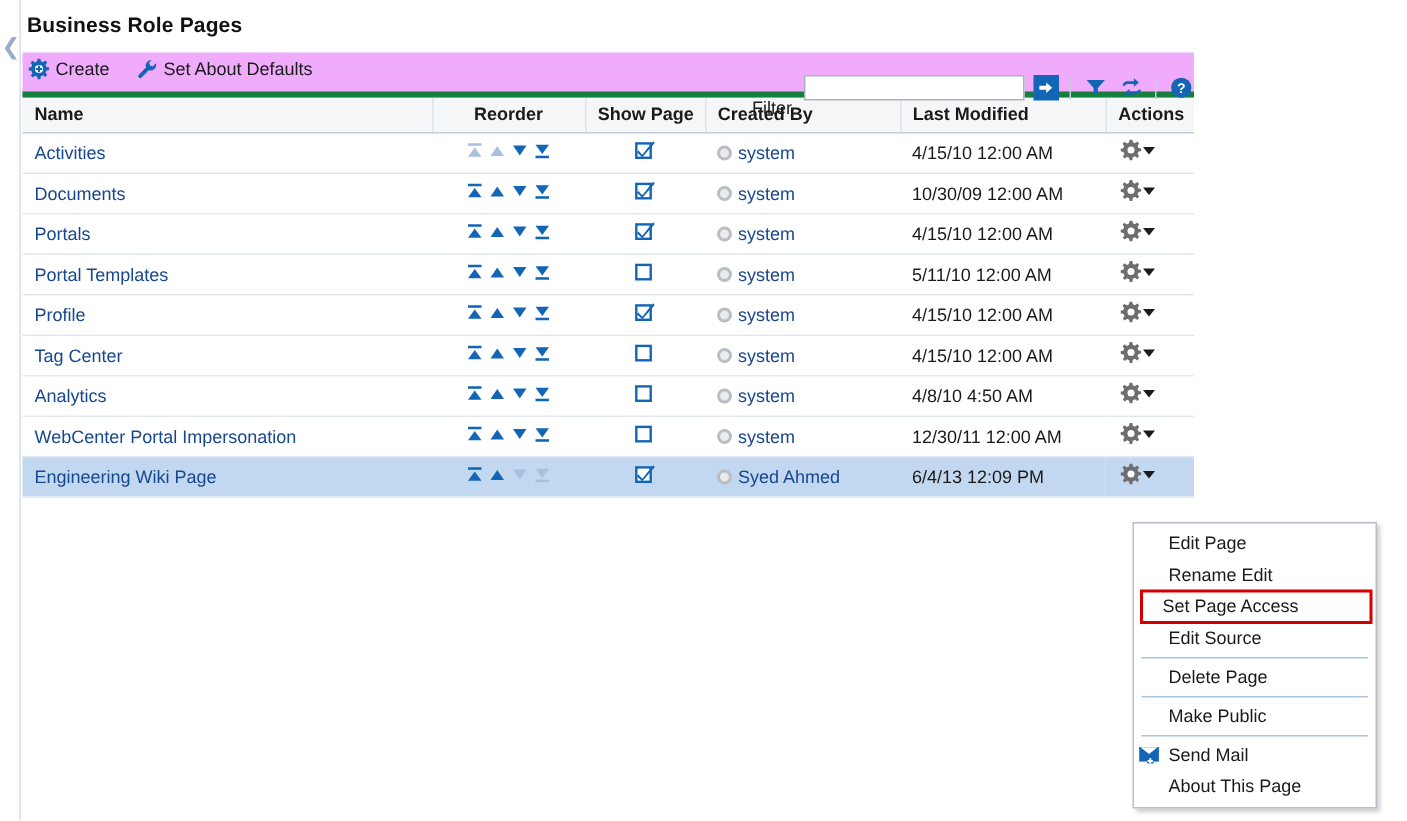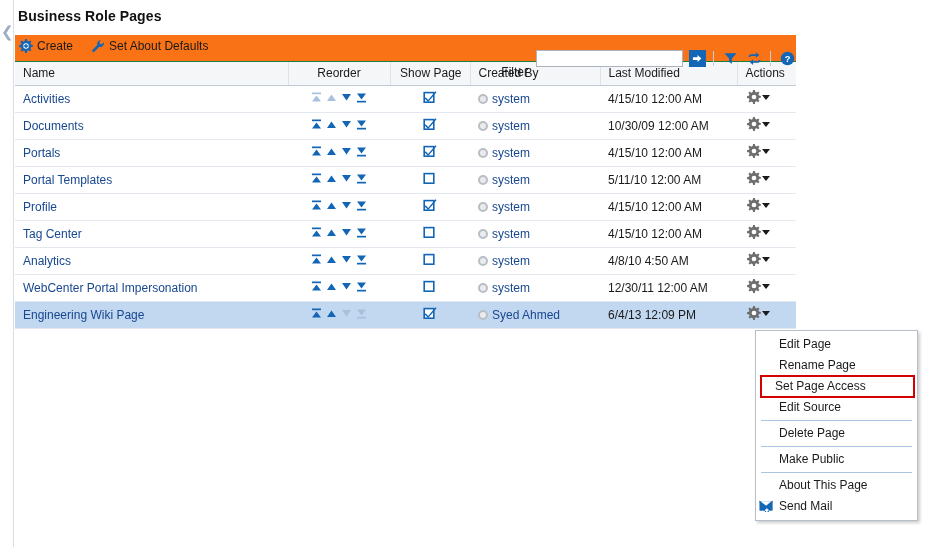--- a/index.html
+++ b/index.html
@@ -50,22 +50,22 @@
   #panel {
     position: absolute;
     left: 15px; top: 35px;
     width: 781px;
   }
 
   
   #toolbar {
     position: relative;
     height: 26px;
-    border-bottom: 1px solid #15803d;
-    background: #f97316;
+    border-bottom: 4px solid #15803d;
+    background: #f0abfc;
   }
   .tb-action {
     position: absolute;
     top: 4px;
     display: flex;
     align-items: center;
     gap: 4px;
     font-size: 12px;
     color: #1a1a1a;
     cursor: pointer;
@@ -119,21 +119,21 @@
   }
 
   
   table#grid {
     border-collapse: collapse;
     width: 781px;
     table-layout: fixed;
   }
   table#grid th {
     background: #f4f6f8;
-    font-weight: normal;
+    font-weight: bold;
     font-size: 12px;
     color: #1a1a1a;
     text-align: left;
     height: 23px;
     padding: 0 8px;
     border-bottom: 1px solid #c0ccd8;
     border-right: 1px solid #dce3ea;
     box-sizing: border-box;
     white-space: nowrap;
   }
@@ -198,21 +198,21 @@
     width: 0; height: 0;
     border-left: 4px solid transparent;
     border-right: 4px solid transparent;
     border-top: 5px solid #1b1b1b;
   }
 
   
   #context-menu {
     position: absolute;
     left: 755px;
-    top: 330px;
+    top: 348px;
     width: 163px;
     background: #ffffff;
     border: 1px solid #b6bec7;
     box-shadow: 2px 2px 3px rgba(0,0,0,0.20);
     padding: 3px 0 3px 0;
     box-sizing: border-box;
     z-index: 50;
   }
   .menu-item {
     position: relative;
@@ -675,29 +675,29 @@
               </svg>
               <span class="caret-down"></span>
             </span></td>
         </tr>
       </tbody>
   </table>
 </div>
 
 <div id="context-menu">
     <div class="menu-item"><span>Edit Page</span></div>
-    <div class="menu-item"><span>Rename Page</span></div>
+    <div class="menu-item"><span>Rename Edit</span></div>
     <div class="menu-item highlighted"><span>Set Page Access</span></div>
     <div class="menu-item"><span>Edit Source</span></div>
     <div class="menu-sep"></div>
     <div class="menu-item"><span>Delete Page</span></div>
     <div class="menu-sep"></div>
     <div class="menu-item"><span>Make Public</span></div>
     <div class="menu-sep"></div>
-    <div class="menu-item"><span>About This Page</span></div>
     <div class="menu-item"><span class="menu-icon"><svg viewBox="0 0 16 16" width="15" height="15">
           <rect x="0.5" y="2.5" width="14" height="10" fill="#1266b5"></rect>
           <path d="M0.5 2.5L7.5 8l7-5.5z" fill="#ffffff"></path>
           <path d="M0.5 2.5L7.5 8l7-5.5" fill="none" stroke="#1266b5" stroke-width="1.3"></path>
           <path d="M6.2 9.4h4.4v4.4H6.2z" fill="#1266b5"></path>
           <path d="M7.6 10.2h1.5v1.1h1.1v1.5H9.1v1.1H7.6v-1.1H6.5v-1.5h1.1z" fill="#ffffff"></path>
         </svg></span><span>Send Mail</span></div>
+    <div class="menu-item"><span>About This Page</span></div>
   </div>
 
 </body></html>

